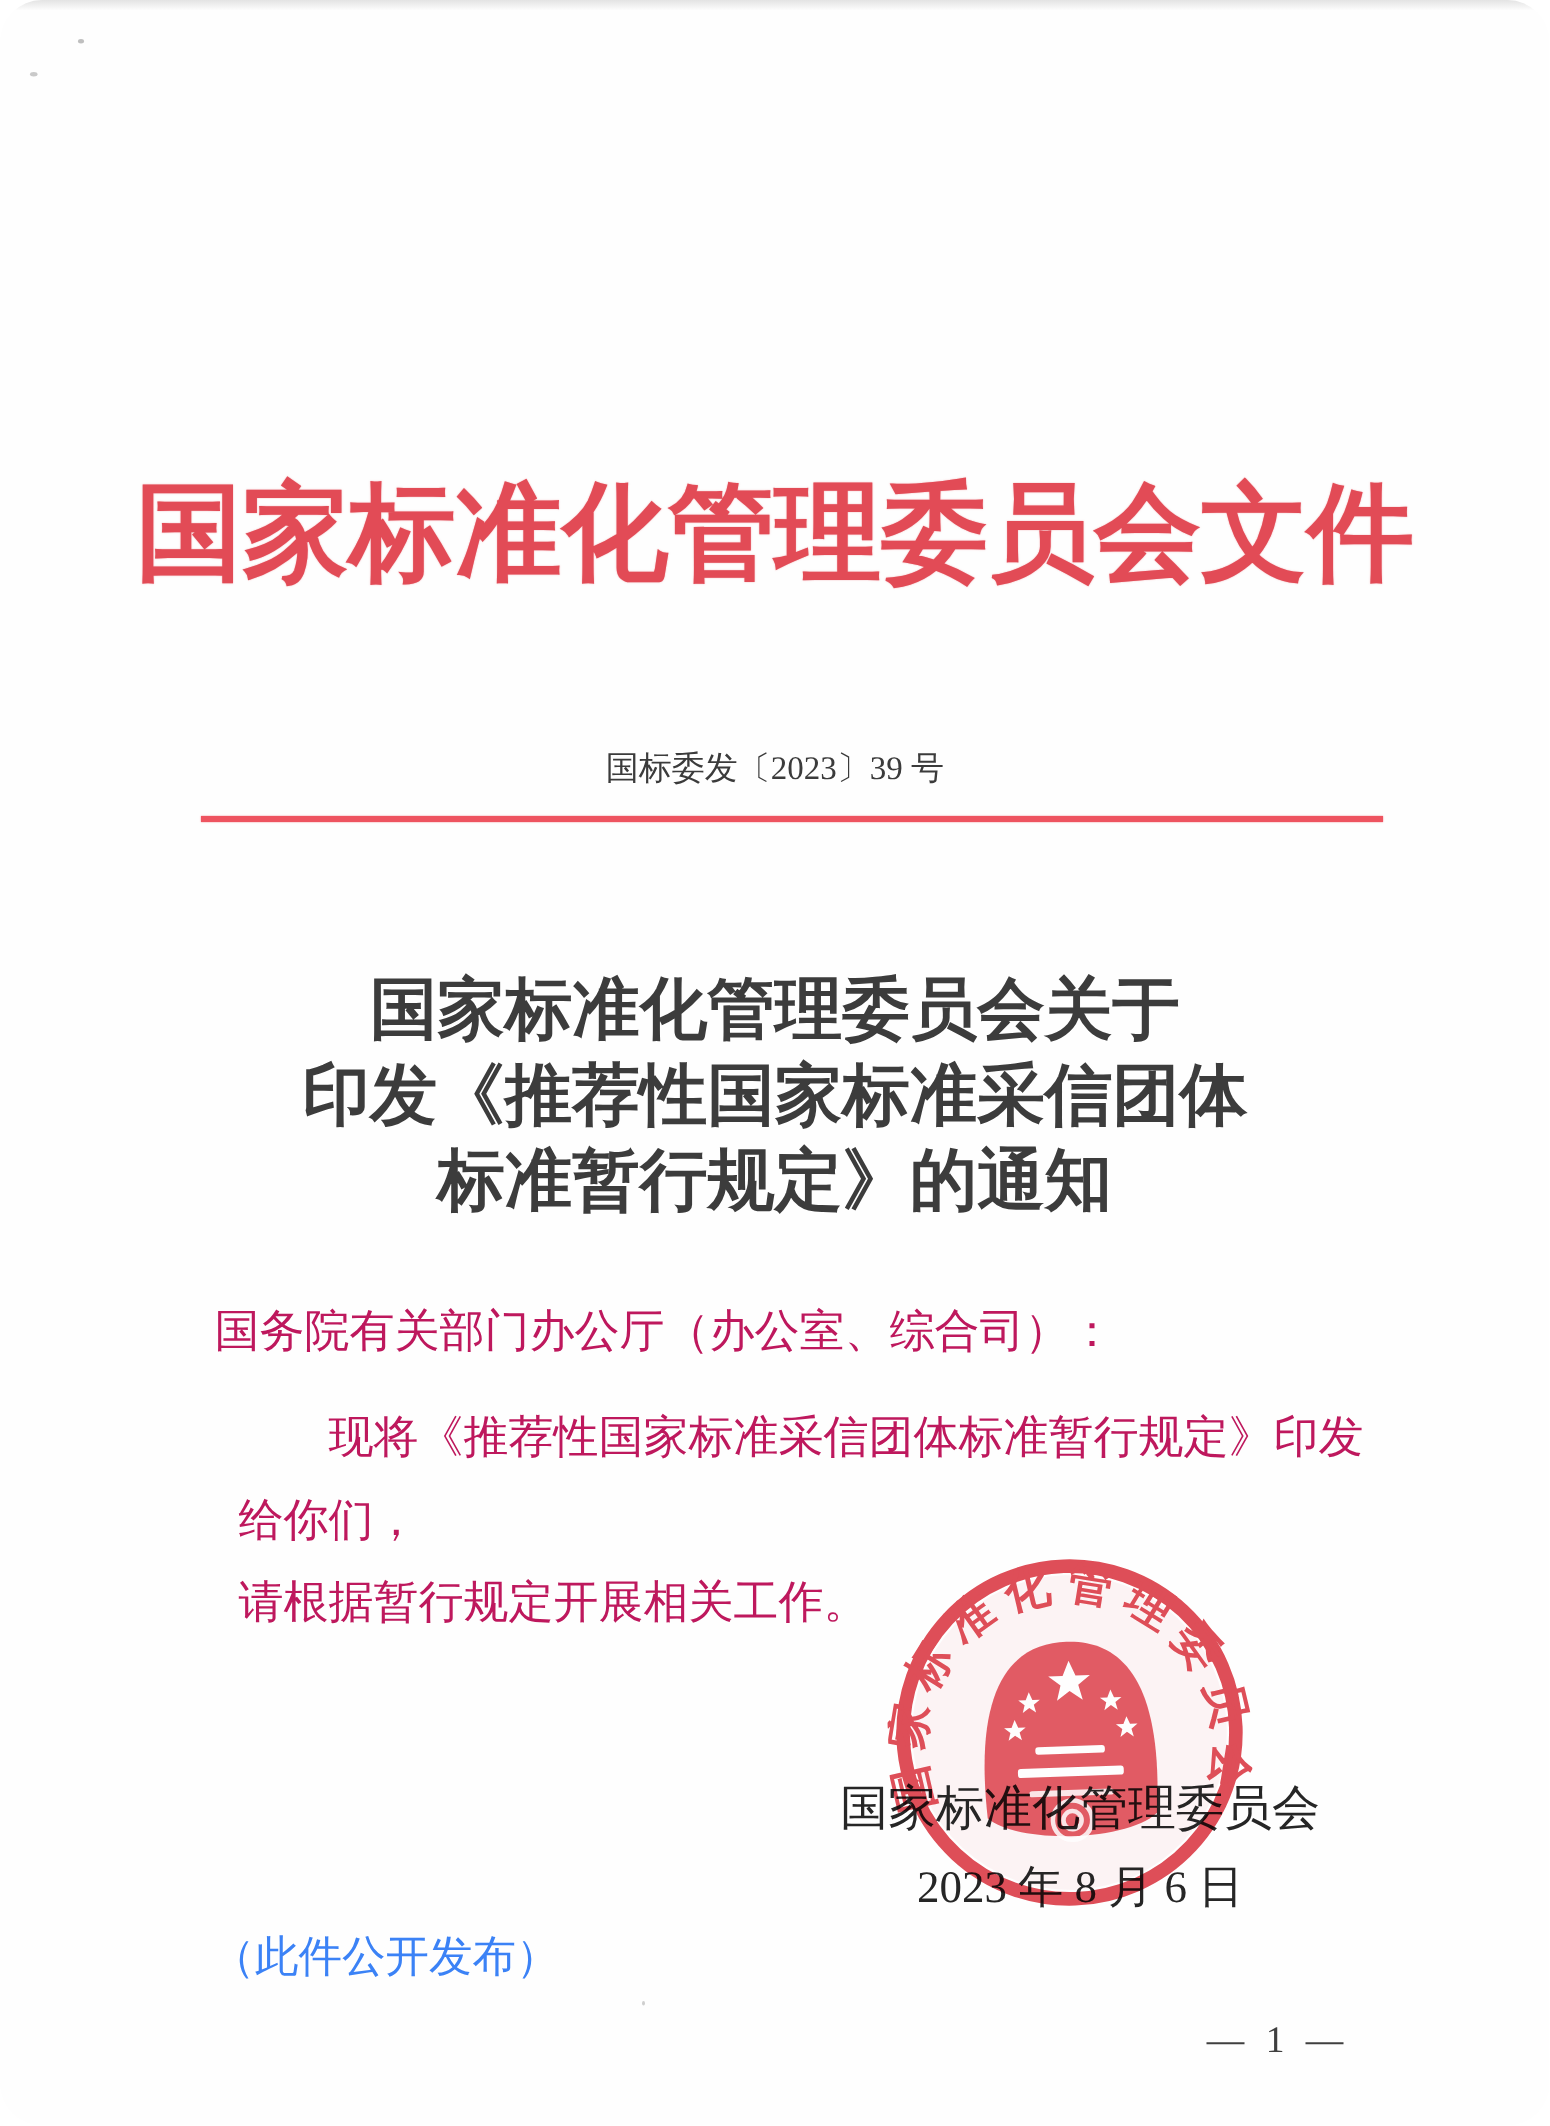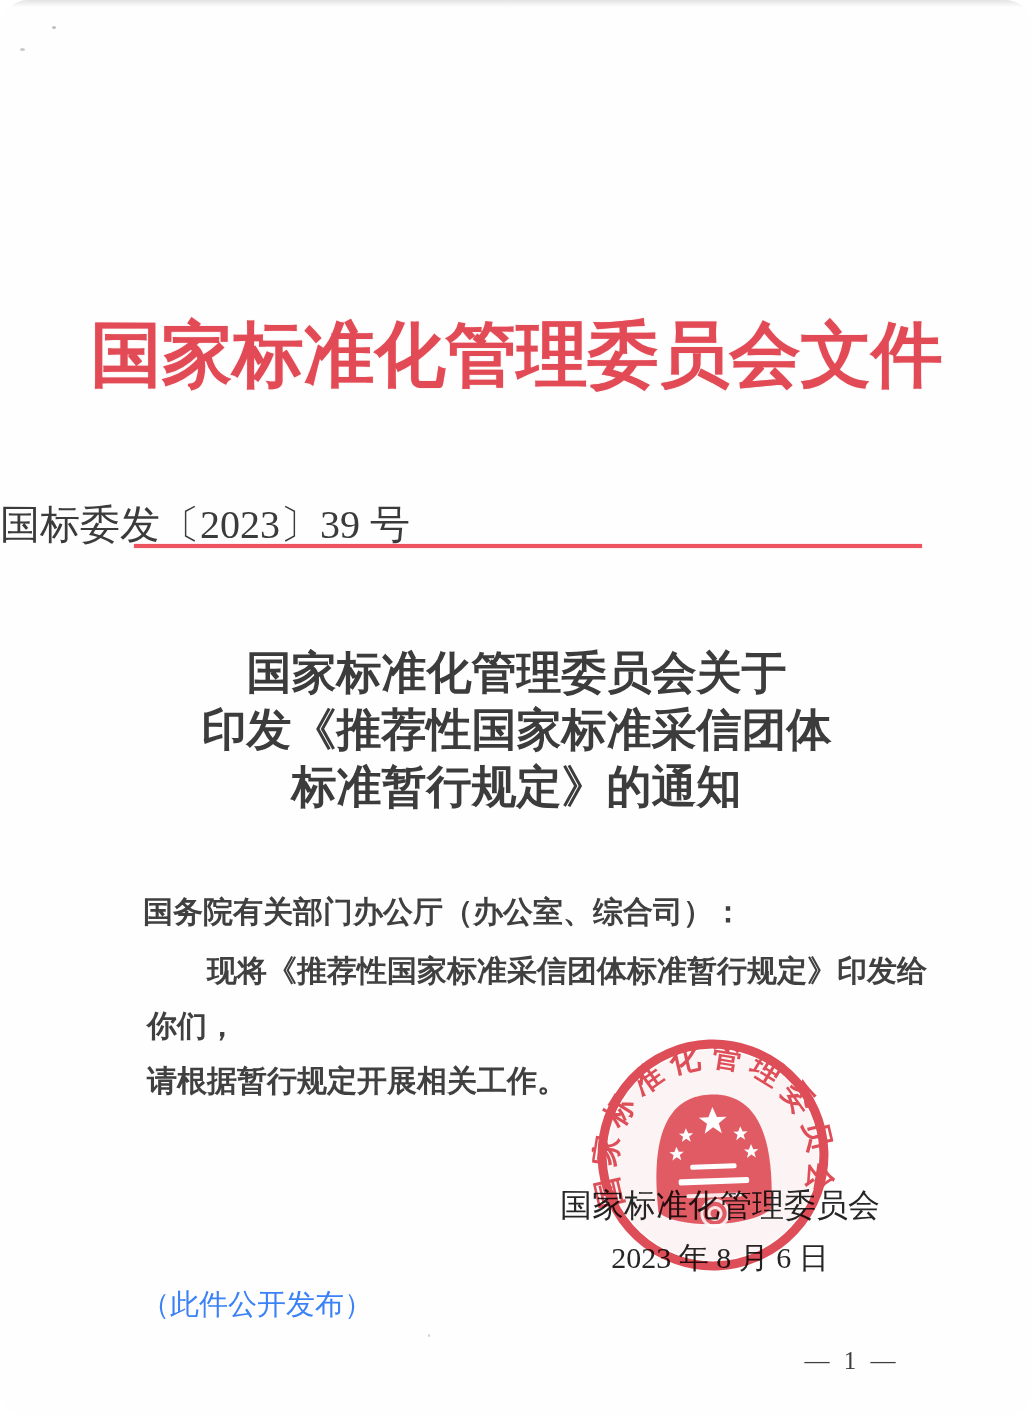--- a/index.html
+++ b/index.html
@@ -42,22 +42,22 @@
     font-weight: 700;
     letter-spacing: 0px;
     color: #e24b56;
     text-shadow: 0 0 1px rgba(226,75,86,.55);
     white-space: nowrap;
   }
   .doc-number {
     position: absolute;
     top: 497px;
     left: 0; right: 0;
-    text-align: left;
-    font-size: 40px;
+    text-align: center;
+    font-size: 22px;
     color: #3b3b3b;
     white-space: nowrap;
   }
   .red-rule {
     position: absolute;
     top: 544px;
     left: 134px;
     width: 788px;
     height: 4px;
     background: #ee5460;
@@ -69,31 +69,30 @@
     left: 0; right: 0;
     text-align: center;
     font-size: 45px;
     font-weight: 700;
     line-height: 57px;
     color: #3c3c3c;
     white-space: pre-line;
   }
   .body-block {
     position: absolute;
-    top: 884px;
+    top: 860px;
     left: 143px;
     width: 794px;
     font-size: 30px;
     line-height: 55px;
-    color: #404040;
-    font-weight: bold;
+    color: #be185d;
   }
   .salutation { white-space: nowrap; }
   .body-para {
-    margin: 4px;
+    margin: 16px;
     text-indent: 2em;
     white-space: pre-wrap;
   }
   .sign-name {
     position: absolute;
     top: 1184px;
     left: 540px;
     width: 360px;
     text-align: center;
     font-size: 32px;

